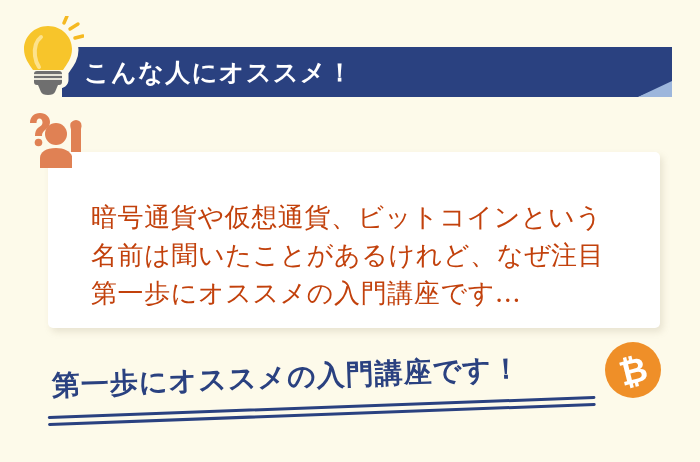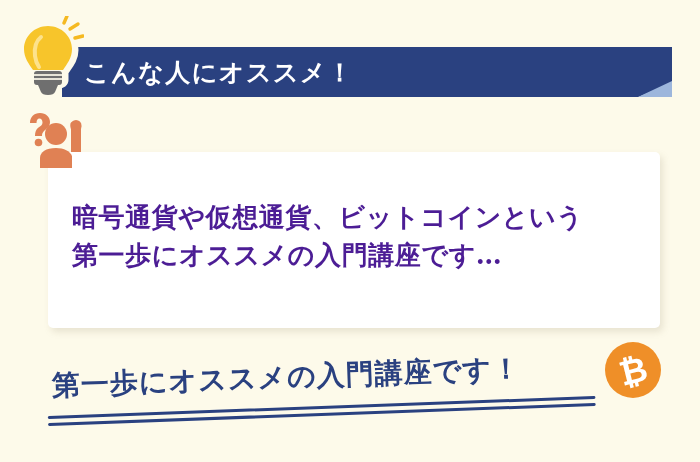--- a/index.html
+++ b/index.html
@@ -87,27 +87,27 @@
     width:612px;
     height:176px;
     background:#ffffff;
     border-radius:5px;
     box-shadow:3px 4px 7px rgba(150,140,110,0.20);
     z-index:2;
   }
 
   .card-text {
     position:absolute;
-    left:72px;
+    left:91px;
     top:186px;
     width:580px;
     z-index:5;
-    color:#4c1d95;
+    color:#c2410c;
     font-family:"DejaVu Serif", "Liberation Serif", serif;
-    font-weight:bold;
+    font-weight:normal;
     font-size:26px;
     line-height:38px;
     letter-spacing:0.6px;
   }
   .card-text div { white-space:nowrap; }
 
   
   .bottom-head {
     position:absolute;
     left:52px;
@@ -211,20 +211,21 @@
 
         <path d="M20 56 L20 46 C20 40 26 36 36 36 C44 36 50 39 52 44 L52 56 Z"></path>
       </g>
     </svg>
   </div>
 
   <div class="card"></div>
 
   <div class="card-text">
     <div>暗号通貨や仮想通貨、ビットコインという</div>
+    <div>名前は聞いたことがあるけれど、なぜ注目</div>
     <div>第一歩にオススメの入門講座です…</div>
   </div>
 
   <div class="bottom-head">
     <span>第一歩にオススメの入門講座です！</span>
   </div>
 
   <div class="underline">
     <i class="u1"></i>
     <i class="u2"></i>

